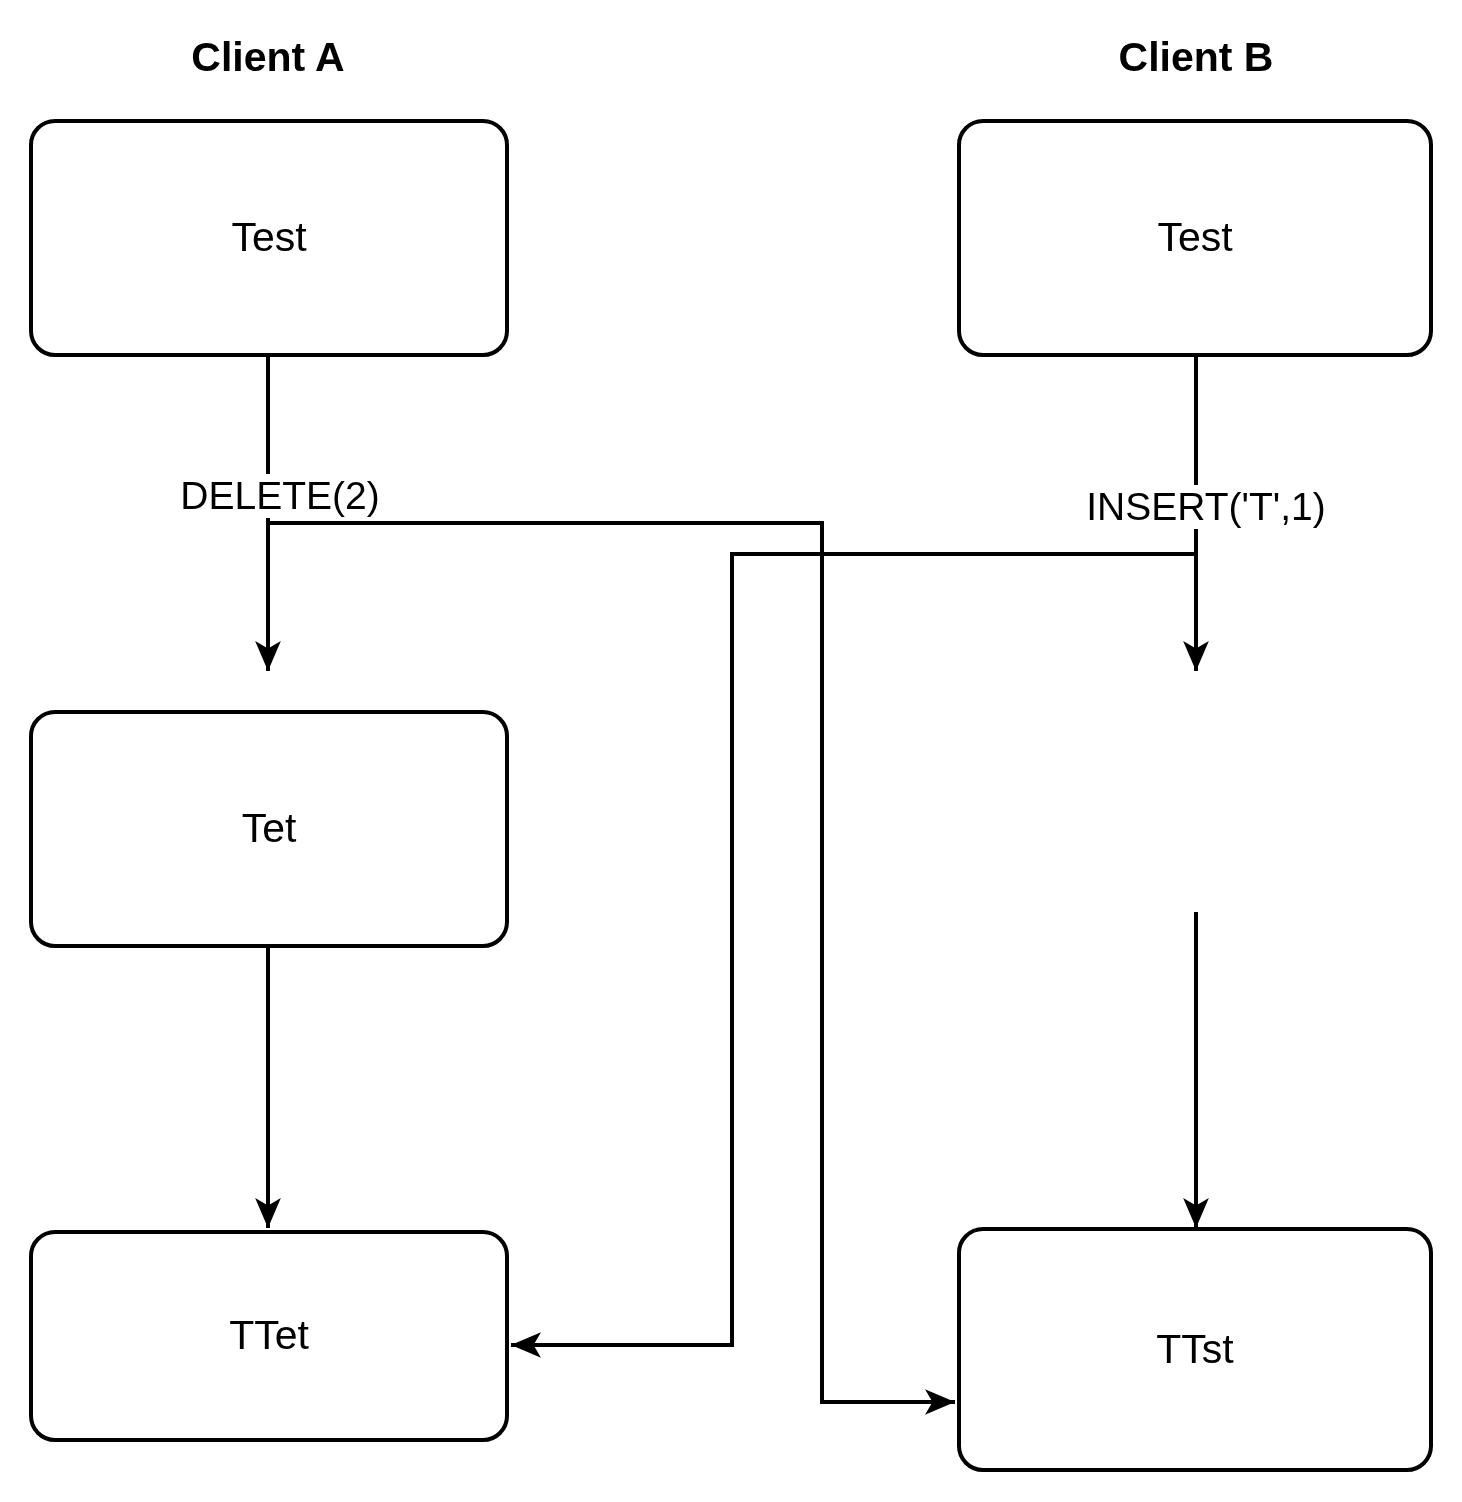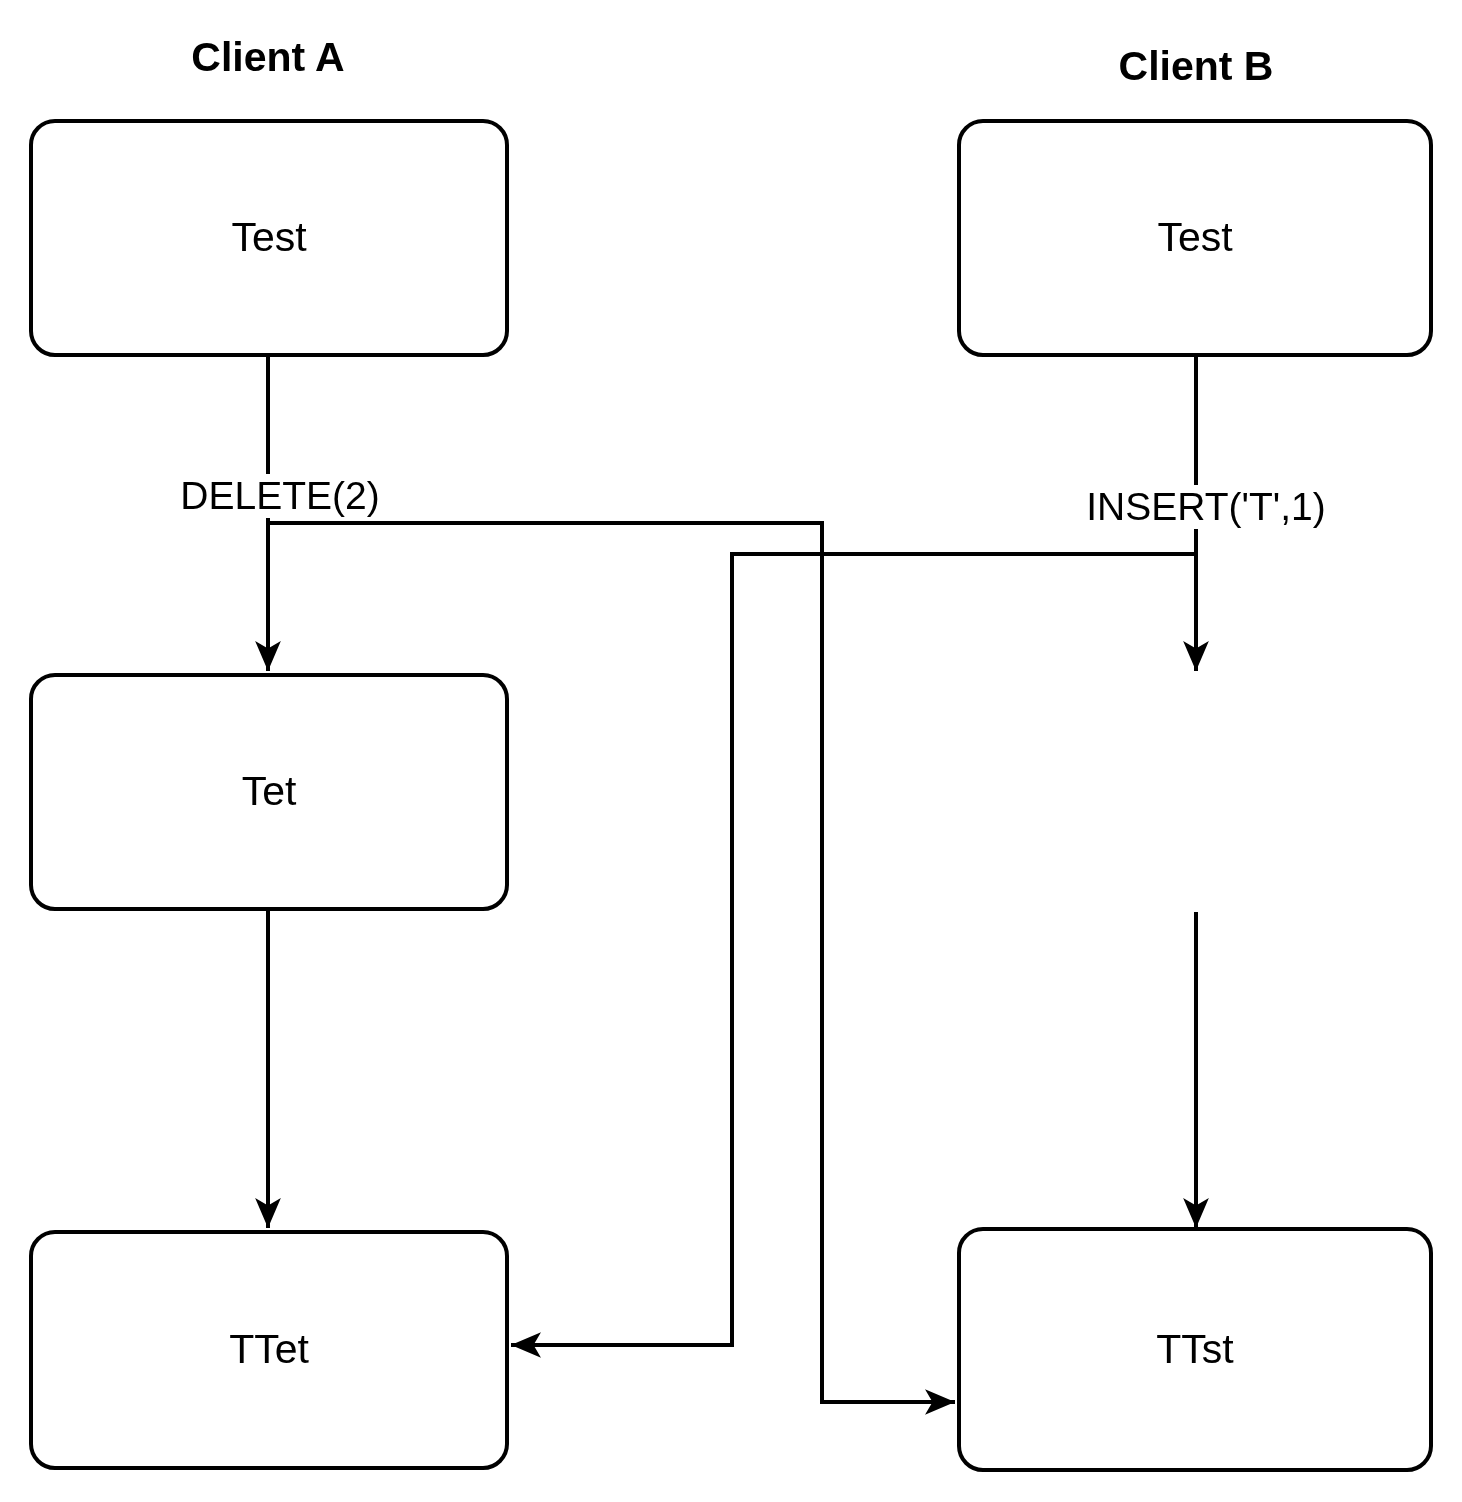--- a/index.html
+++ b/index.html
@@ -52,22 +52,22 @@
     font-size: 39px;
     white-space: nowrap;
     background: #ffffff;
     padding: 0 4px;
     z-index: 3;
   }
   
   .col-a { left: 29px;  width: 480px; }
   .col-b { left: 957px; width: 476px; }
   .row-1 { top: 119px;  height: 238px; }
-  .row-2 { top: 673px;  height: 238px; }
-  .row-3 { top: 1230px; height: 240px; }
+  .row-2 { top: 710px;  height: 238px; }
+  .row-3 { top: 1230px; height: 212px; }
 </style>
 </head>
 <body>
 
 <div id="canvas">
 
   <svg id="connector-layer" viewBox="0 0 1462 1502" xmlns="http://www.w3.org/2000/svg">
     <defs>
       <marker id="arrow" viewBox="0 0 28 24" refX="28" refY="12" markerWidth="30" markerHeight="26" markerUnits="userSpaceOnUse" orient="auto">
         <path d="M0,0 L28,12 L0,24 L7,12 Z" fill="#000000"></path>
@@ -81,21 +81,21 @@
     <path d="M268,911 L268,1228" fill="none" stroke="#000000" stroke-width="4" marker-end="url(#arrow)"></path>
 
     <path d="M1196,912 L1196,1228" fill="none" stroke="#000000" stroke-width="4" marker-end="url(#arrow)"></path>
 
     <path d="M268,523 L822,523 L822,1402 L955,1402" fill="none" stroke="#000000" stroke-width="4" marker-end="url(#arrow)"></path>
 
     <path d="M1196,554 L732,554 L732,1345 L511,1345" fill="none" stroke="#000000" stroke-width="4" marker-end="url(#arrow)"></path>
   </svg>
 
   <div class="client-header" style="left:268px; top:57px;">Client A</div>
-  <div class="client-header" style="left:1196px; top:66px;">Client B</div>
+  <div class="client-header" style="left:1196px; top:57px;">Client B</div>
 
   <div class="node col-a row-1">
     <span>Test</span>
   </div>
   <div class="node col-a row-2">
     <span>Tet</span>
   </div>
   <div class="node col-a row-3">
     <span>TTet</span>
   </div>

